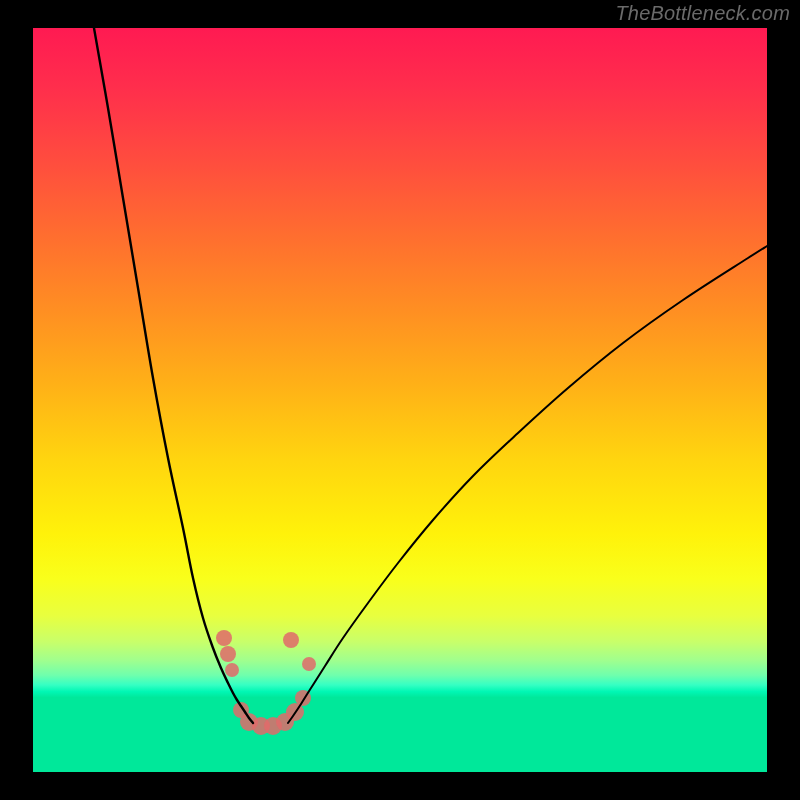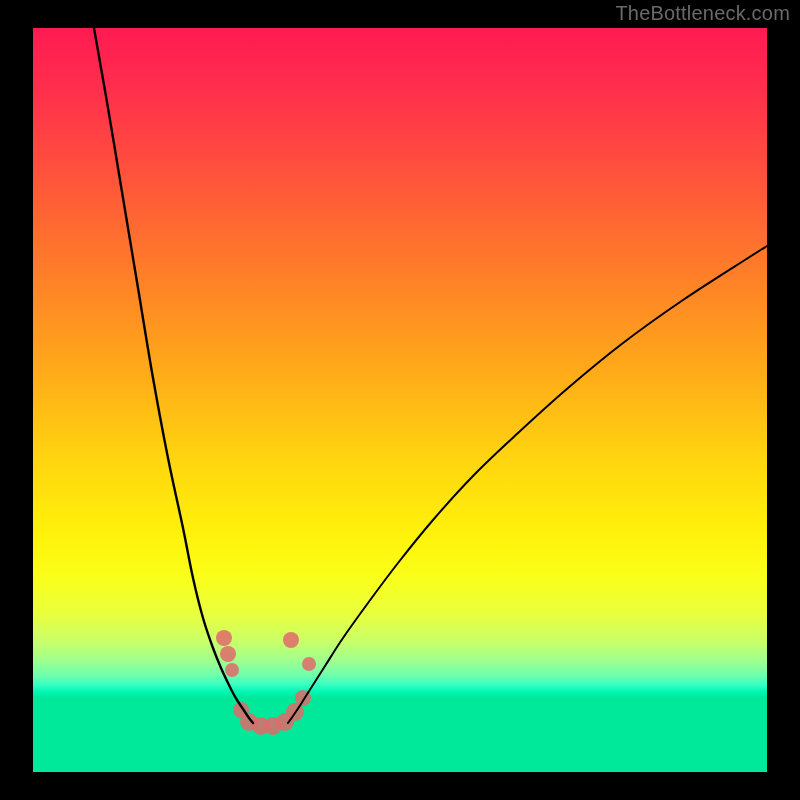--- a/index.html
+++ b/index.html
@@ -11,20 +11,21 @@
     overflow: hidden;
     font-family: Arial, Helvetica, sans-serif;
   }
   .frame {
     position: absolute;
     left: 0;
     top: 0;
     width: 800px;
     height: 800px;
     background: #000;
+    font-style: italic;
   }
   .watermark {
     position: absolute;
     top: 2px;
     right: 10px;
     color: #6a6a6a;
     font-size: 20px;
     font-weight: 500;
     letter-spacing: 0.2px;
     z-index: 5;

